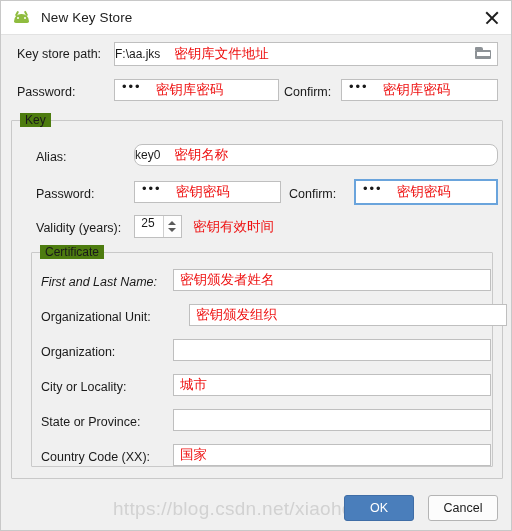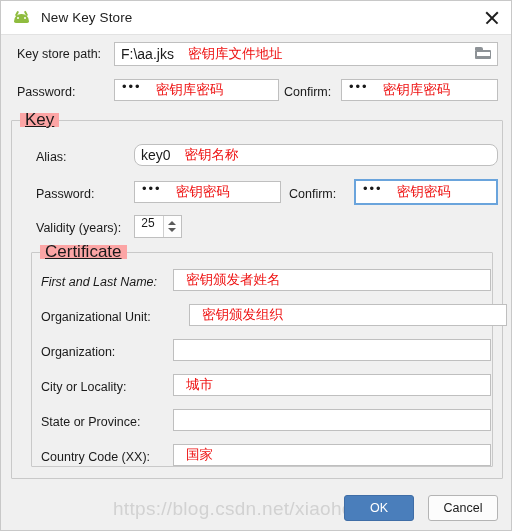--- a/index.html
+++ b/index.html
@@ -103,22 +103,21 @@
     height: 22px;
     display: flex;
     align-items: center;
     overflow: hidden;
   }
   .field.focused {
     border: 2px solid #6aa4dc;
     box-shadow: inset 0 0 0 1px #ffffff;
   }
   .field .val {
-    margin-left: 6px;
-    font-size: 14px;
+    font-size: 12px;
     color: #1a1a1a;
     white-space: nowrap;
   }
   .field .dots {
     margin-left: 7px;
     font-size: 13px;
     letter-spacing: 2px;
     color: #1a1a1a;
     line-height: 10px;
     position: relative;
@@ -163,26 +162,25 @@
   
   .groupbox {
     position: absolute;
     box-sizing: border-box;
     border: 1px solid #c9c9c9;
     border-radius: 1px;
   }
   .groupbox > .legend {
     position: absolute;
     top: -8px; left: 8px;
-    background: #fca5a5;
+    background: #4d7c0f;
     padding: 0 5px;
-    font-size: 17px;
+    font-size: 12px;
     color: #1a1a1a;
     line-height: 14px;
-    text-decoration: underline;
   }
 
   
   .spinner {
     position: absolute;
     box-sizing: border-box;
     height: 23px;
     width: 48px;
     background: #ffffff;
     border: 1px solid #bfbfbf;
@@ -320,20 +318,21 @@
   </div>
 
   <div class="label" style="left:35px; top:219px;">Validity (years):</div>
   <div class="spinner" style="left:133px; top:214px;">
     <span class="num">25</span>
     <span class="arrows">
       <span class="up"></span>
         <span class="dn"></span>
     </span>
   </div>
+  <div class="annot" style="position:absolute; left:192px; top:217px;">密钥有效时间</div>
 
   <div class="groupbox" style="left:30px; top:251px; width:462px; height:215px;">
     <div class="legend">Certificate</div>
   </div>
 
   <div class="label" style="left:40px; top:273px;font-style:italic;">First and Last Name:</div>
   <div class="field" style="left:172px; top:268px; width:318px;">
     <span class="val"></span>
     <span class="annot" style="margin-left:6px;">密钥颁发者姓名</span>
   </div>

